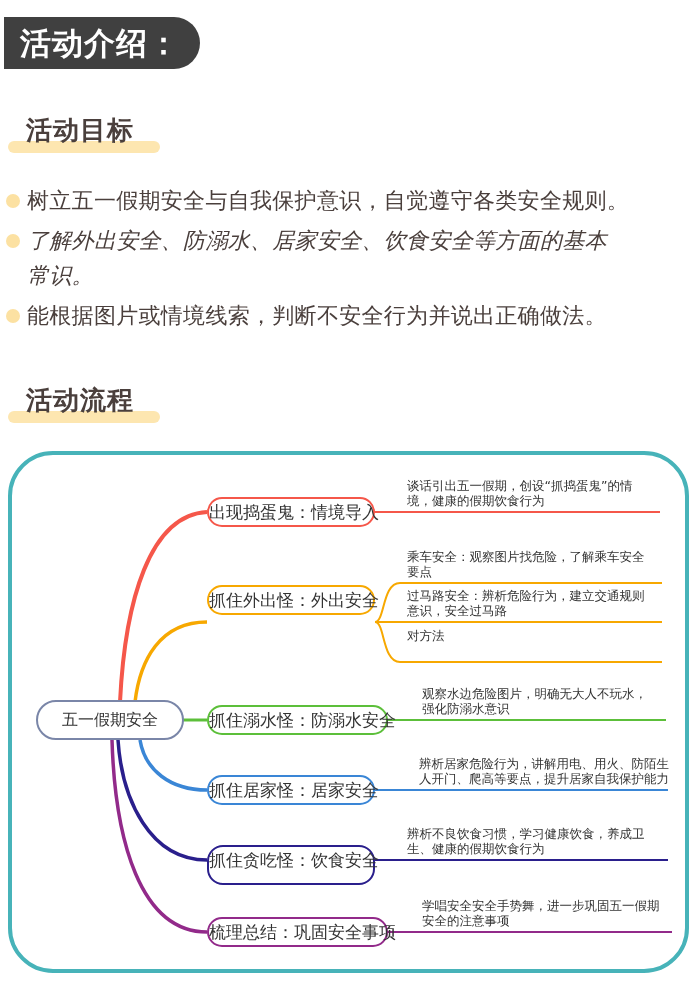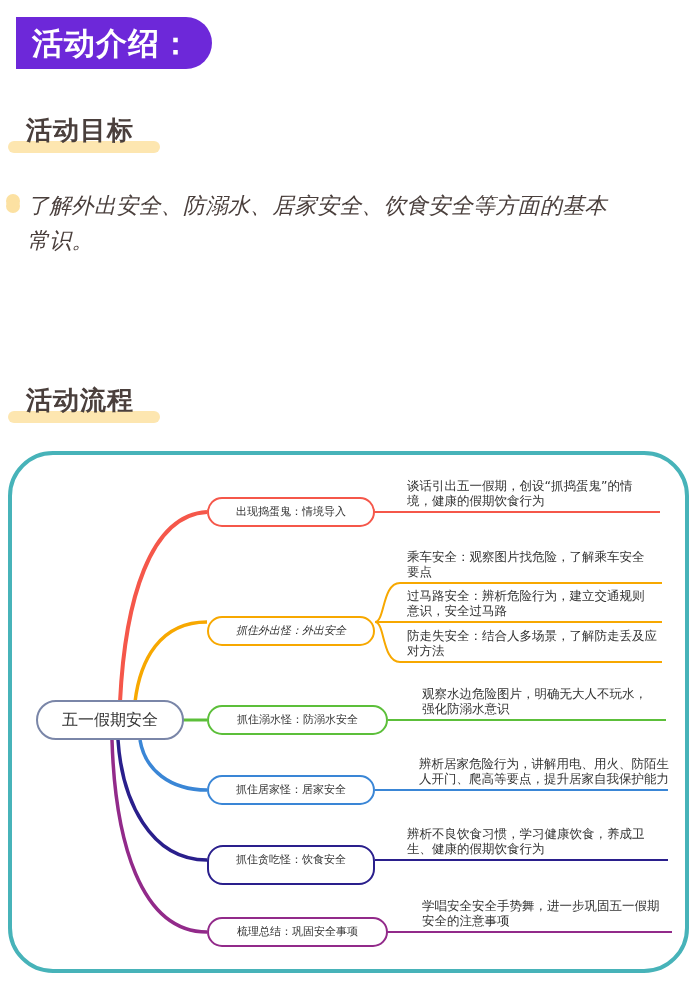--- a/index.html
+++ b/index.html
@@ -1,55 +1,60 @@
 <!DOCTYPE html>
 <html><head>
 <meta charset="utf-8">
 <style>
   html, body { margin:0; padding:0; background:#ffffff; }
   body { width:700px; height:992px; position:relative; overflow:hidden;
          font-family: "DejaVu Sans", "Liberation Sans", sans-serif; color:#4a3f3c; }
-  .title-pill { position:absolute; left:16px; top:17px; width:196px; height:52px;
-    background:#6d28d9; border-radius:0 26px 26px 0; color:#fff;
+  .title-pill { position:absolute; left:4px; top:17px; width:196px; height:52px;
+    background:#404040; border-radius:0 26px 26px 0; color:#fff;
     font-size:31px; font-weight:bold; line-height:52px; padding-left:16px; box-sizing:border-box; letter-spacing:1px; }
   .sec-head { position:absolute; left:8px; height:40px; }
   .sec-head .bar { position:absolute; left:0; bottom:0; width:152px; height:12px;
     background:#fde6b0; border-radius:6px; }
   .sec-head .txt { position:absolute; left:18px; top:0; font-size:26px; font-weight:bold;
     color:#4a3f3c; white-space:nowrap; letter-spacing:1px; }
   .goals { position:absolute; left:0; top:183px; width:700px; }
   .goal { position:relative; padding-left:27px; font-size:22px; line-height:35px; color:#4a3f3c; letter-spacing:0.3px; }
   .goal .dot { position:absolute; left:6px; top:11px; width:14px; height:14px; border-radius:50%; background:#fce1a2; }
   .map-frame { position:absolute; left:8px; top:451px; width:681px; height:522px;
     border:4px solid #47b3b9; border-radius:45px; box-sizing:border-box; }
   svg.map { position:absolute; left:0; top:0; }
   .node { position:absolute; border:2px solid; border-radius:16px; background:#fff;
-    font-size:11px; color:#333; text-align:center; box-sizing:border-box; white-space:nowrap; }
+    font-size:17px; color:#333; text-align:center; box-sizing:border-box; white-space:nowrap; }
   .root { position:absolute; left:36px; top:700px; width:148px; height:40px; border:2px solid #7a86a8;
     border-radius:20px; background:#fff; font-size:16px; color:#333; line-height:36px; text-align:center; box-sizing:border-box; }
   .leaf { position:absolute; font-size:12.5px; line-height:15px; color:#333; }
 </style>
 </head>
 <body>
 
 <div class="title-pill">活动介绍：</div>
 
 <div class="sec-head" style="top:113px;">
   <div class="bar"></div>
   <div class="txt">活动目标</div>
 </div>
 
 <div class="goals">
   <div class="goal">
     <span class="dot"></span>
+    <span>树立五一假期安全与自我保护意识，自觉遵守各类安全规则。</span>
   </div>
   <div class="goal" style="margin-top:5px;font-style:italic;">
     <span class="dot"></span>
     <span>了解外出安全、防溺水、居家安全、饮食安全等方面的基本</span><br>
     <span>常识。</span>
+  </div>
+  <div class="goal" style="margin-top:5px;">
+    <span class="dot"></span>
+    <span>能根据图片或情境线索，判断不安全行为并说出正确做法。</span>
   </div>
 </div>
 
 <div class="sec-head" style="top:383px;">
   <div class="bar"></div>
   <div class="txt">活动流程</div>
 </div>
 
 <div class="map-frame"></div>
 
@@ -68,40 +73,39 @@
   <path d="M375 622 C385 622, 382 662, 400 662 L662 662" stroke="#f7a800" stroke-width="2" fill="none"></path>
   <path d="M388 720 L666 720" stroke="#5cbf3a" stroke-width="2" fill="none"></path>
   <path d="M375 790 L668 790" stroke="#3a86d6" stroke-width="2" fill="none"></path>
   <path d="M375 860 L668 860" stroke="#2a1f8c" stroke-width="2" fill="none"></path>
   <path d="M387 932 L672 932" stroke="#922a8a" stroke-width="2" fill="none"></path>
 </svg>
 
 <div class="root">五一假期安全</div>
 
 <div class="node" style="left:207px;top:497px;width:168px;height:30px;line-height:26px;border-color:#f5574a;">出现捣蛋鬼：情境导入</div>
-<div class="node" style="left:207px;top:616px;width:168px;height:30px;line-height:26px;border-color:#f7a800;font-style:italic;">抓住外出怪：外出安全</div>
+<div class="node" style="left:207px;top:585px;width:168px;height:30px;line-height:26px;border-color:#f7a800;">抓住外出怪：外出安全</div>
 <div class="node" style="left:207px;top:705px;width:181px;height:30px;line-height:26px;border-color:#5cbf3a;">抓住溺水怪：防溺水安全</div>
 <div class="node" style="left:207px;top:775px;width:168px;height:30px;line-height:26px;border-color:#3a86d6;">抓住居家怪：居家安全</div>
 <div class="node" style="left:207px;top:845px;width:168px;height:40px;line-height:26px;border-color:#2a1f8c;">抓住贪吃怪：饮食安全</div>
 <div class="node" style="left:207px;top:917px;width:181px;height:30px;line-height:26px;border-color:#922a8a;">梳理总结：巩固安全事项</div>
 
 <div class="leaf" style="left:407px;top:478px;">
   <div>谈话引出五一假期，创设“抓捣蛋鬼”的情</div>
   <div>境，健康的假期饮食行为</div>
 </div>
 <div class="leaf" style="left:407px;top:549px;">
   <div>乘车安全：观察图片找危险，了解乘车安全</div>
   <div>要点</div>
 </div>
 <div class="leaf" style="left:407px;top:588px;">
   <div>过马路安全：辨析危险行为，建立交通规则</div>
   <div>意识，安全过马路</div>
 </div>
 <div class="leaf" style="left:407px;top:628px;">
-  <div>防走失安全：结合人多场景，了解防走丢及应</div>
   <div>对方法</div>
 </div>
 <div class="leaf" style="left:422px;top:686px;">
   <div>观察水边危险图片，明确无大人不玩水，</div>
   <div>强化防溺水意识</div>
 </div>
 <div class="leaf" style="left:407px;top:756px;margin-left:12px;">
   <div>辨析居家危险行为，讲解用电、用火、防陌生</div>
   <div>人开门、爬高等要点，提升居家自我保护能力</div>
 </div>

